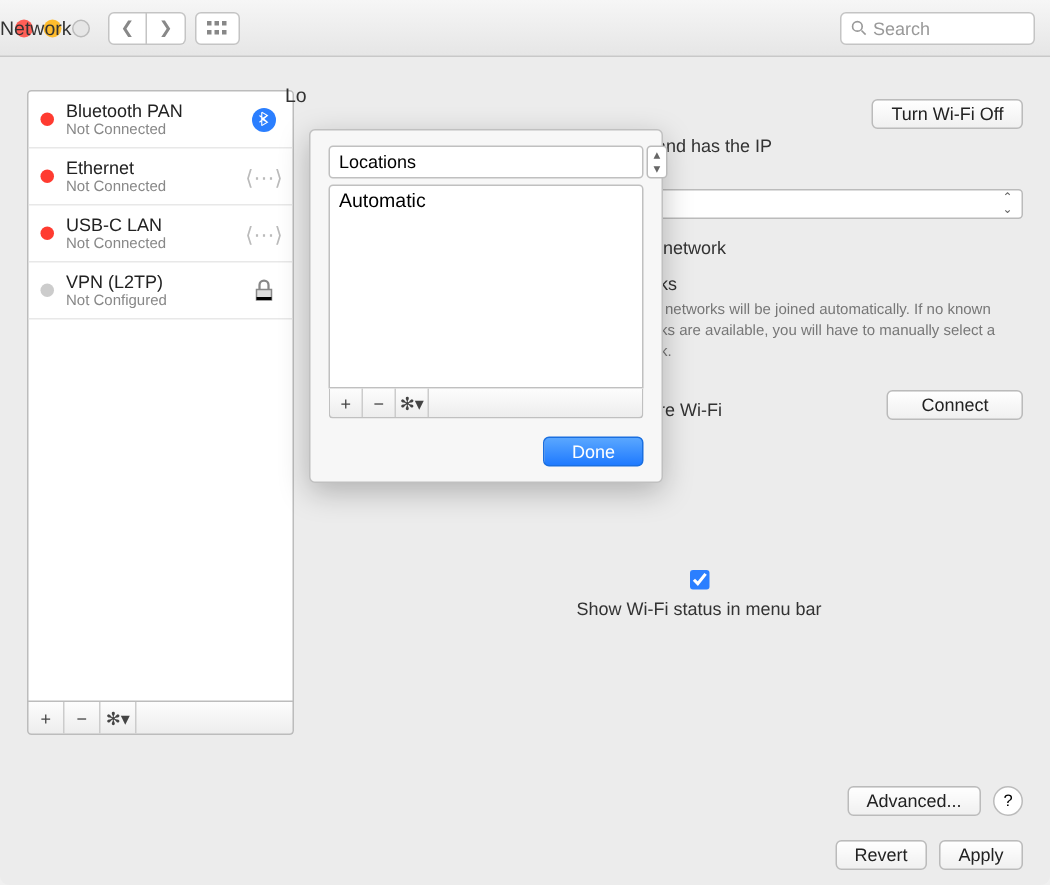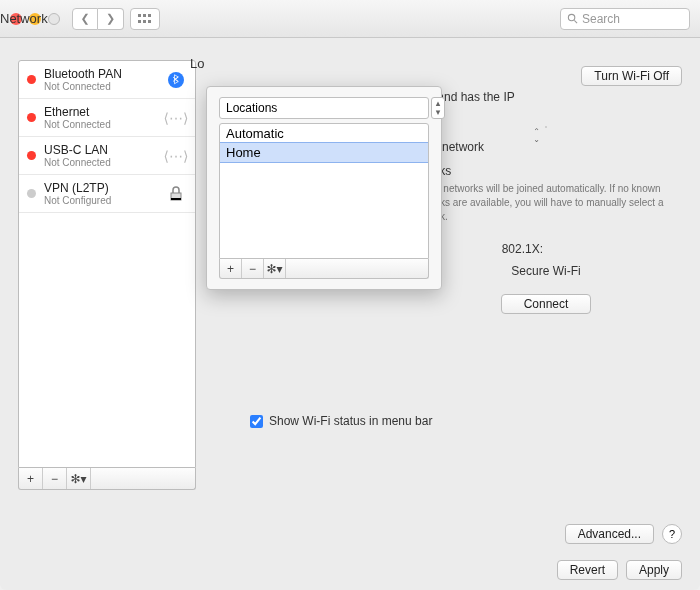--- a/index.html
+++ b/index.html
@@ -29,21 +29,21 @@
     .status.red{background:#ff3b30;}
     .conn .text { flex:1; }
     .conn .name { font-size:12px; color:#222; }
     .conn .sub { font-size:10px; color:#888; }
     .conn .icon { width:22px; height:22px; display:flex; align-items:center; justify-content:center; font-size:14px; }
     .conn.selected { background:#f2f2f2; }
     .toolbar-small { display:flex; background:linear-gradient(#fdfdfd,#ededed); border:1px solid #bcbcbc; border-top:none; border-radius:0 0 3px 3px; height:22px; }
     .tbbtn { width:24px; border-right:1px solid #ccc; display:flex; align-items:center; justify-content:center; font-size:12px; color:#444; }
     .tbbtn:last-child{border-right:none;}
     .detail { flex:1; font-size:12px; color:#333; padding: 6px 0 0 200px; position:relative; }
-    .detail-row { margin:6px 0; display:flex; align-items:center; gap:8px;flex-direction:column; }
+    .detail-row { margin:6px 0; display:flex; align-items:flex-end; gap:8px; }
     .mac-btn { background:linear-gradient(#fff,#f0f0f0); border:1px solid #bbb; border-radius:4px; padding:2px 12px; font-size:12px; color:#222; }
     .mac-btn.primary { background:linear-gradient(#5aa7ff,#1f7aff); color:#fff; border:1px solid #1a6fe0; }
     .helptext { font-size:10px; color:#777; line-height:1.4; margin-top:4px; }
     .checkbox-row { display:flex; align-items:center; gap:6px; font-size:12px; margin-top:26px; }
     .checkbox-row input { accent-color:#2b7fff; }
     .btm-buttons { position:absolute; right:18px; bottom:10px; display:flex; gap:8px; }
     .advanced-row { position:absolute; right:18px; bottom:46px; display:flex; gap:8px; align-items:flex-end; }
     .qmark { width:20px; height:20px; border:1px solid #bbb; border-radius:50%; display:flex; align-items:center; justify-content:center; font-size:11px; background:#fff; }
 
     
@@ -167,21 +167,21 @@
         </div>
         <div style="margin-top:12px;">n this network</div>
         <div style="margin-top:10px;">etworks</div>
         <div class="helptext">Known networks will be joined automatically. If no known networks are available, you will have to manually select a network.</div>
         <div class="detail-row" style="margin-top:18px;">
           <span style="margin-left:-60px; width:54px; text-align:right;">802.1X:</span>
           <span>Secure Wi-Fi</span>
           <span style="flex:1;"></span>
           <button class="mac-btn" style="padding:2px 22px;">Connect</button>
         </div>
-        <div class="checkbox-row" style="margin-left:-160px; margin-top:100px;">
+        <div class="checkbox-row" style="margin-left:-160px; margin-top:100px;flex-direction:column;">
           <input type="checkbox" checked="" style="">
           <span>Show Wi-Fi status in menu bar</span>
         </div>
       </div>
     </div>
 
     <div class="advanced-row">
       <button class="mac-btn">Advanced...</button>
       <div class="qmark">?</div>
     </div>
@@ -193,24 +193,26 @@
     <div class="popover">
       <div style="position:relative;">
         <input class="pop-field" value="Locations" style="">
         <div class="loc-stepper">
             <span>▴</span>
             <span>▾</span>
           </div>
       </div>
       <div class="option-list">
         <div class="option">Automatic</div>
-        <div class="option selected">Home</div>
       </div>
       <div class="pop-toolbar">
         <div class="tbbtn">+</div>
         <div class="tbbtn">−</div>
         <div class="tbbtn">✻▾</div>
         <div class="tbbtn" style="flex:1;border:none;"></div>
       </div>
+      <div class="pop-btn-row">
+        <button class="mac-btn primary" style="padding:2px 18px;">Done</button>
+      </div>
     </div>
 
   </div>
 </div>
 
 </body></html>

